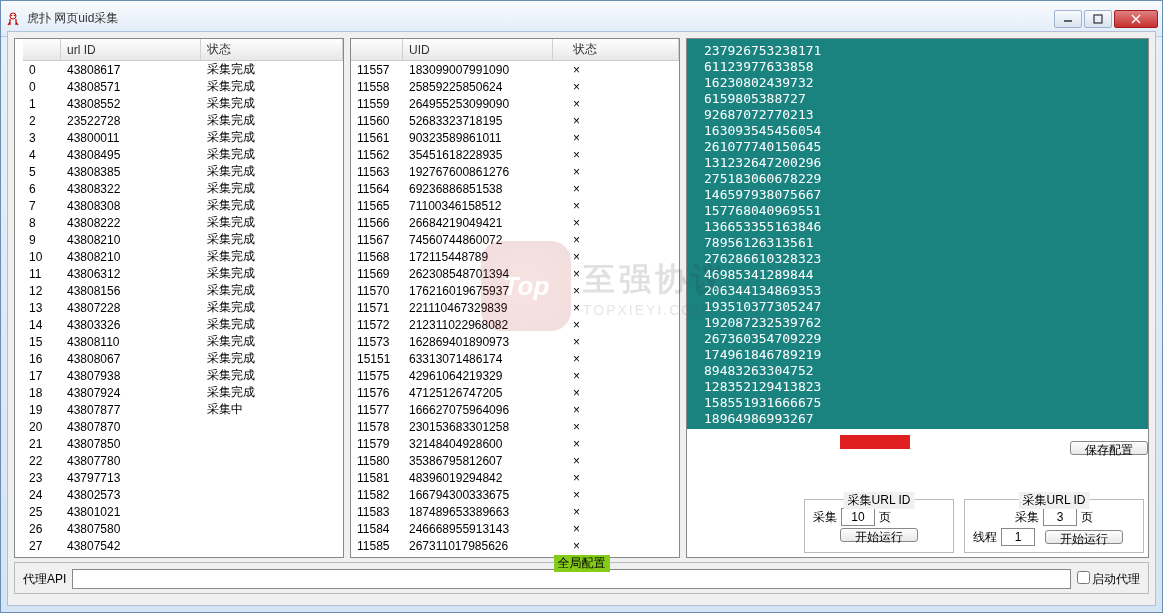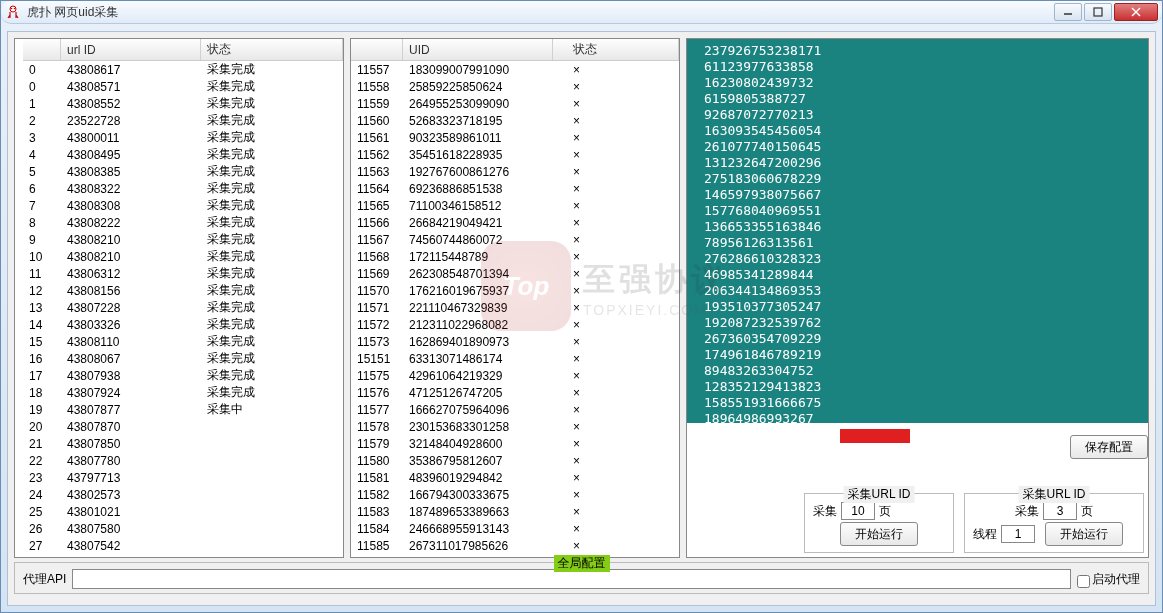--- a/index.html
+++ b/index.html
@@ -1,18 +1,18 @@
 <!DOCTYPE html>
 <html><head>
 <meta charset="utf-8">
 <style>
 * { box-sizing: border-box; margin: 0; padding: 0; }
 body { font-family: "Microsoft YaHei", SimSun, sans-serif; font-size: 12px; background: #fff; overflow: hidden; }
 .window { width: 1163px; height: 613px; background: linear-gradient(to bottom, #e8f0f8, #d4e4f4); border: 1px solid #6a8cb0; position: relative; }
-.titlebar { height: 23px; background: linear-gradient(to bottom, #f8fbfe, #e0ebf8); display: flex; align-items: center; padding: 0 4px; border-bottom: 1px solid #b8c8e0; border-radius: 10px; }
+.titlebar { height: 36px; background: linear-gradient(to bottom, #f8fbfe, #e0ebf8); display: flex; align-items: center; padding: 0 4px; border-bottom: 1px solid #b8c8e0; }
 .titlebar .icon { width: 16px; height: 16px; margin-right: 6px; display: inline-block; position: relative; }
 .titlebar .icon svg { width: 16px; height: 16px; }
 .titlebar .title { flex: 1; color: #333; }
 .winbtns { display: flex; }
 .winbtn { width: 28px; height: 18px; margin-left: 2px; background: linear-gradient(to bottom, #f8fbfe, #d8e4f0); border: 1px solid #a0b4d0; border-radius: 2px; display: flex; align-items: center; justify-content: center; font-size: 10px; cursor: pointer; }
 .winbtn.close { background: linear-gradient(to bottom, #e08080, #c83030); color: #fff; width: 44px; border-color: #a02020; }
 .winbtn.close svg { stroke: #fff; }
 .content { position: absolute; top: 30px; left: 6px; right: 6px; bottom: 6px; background: #f0f0f0; border: 1px solid #b0c0d8; padding: 6px; display: flex; flex-direction: column; }
 .toprow { display: flex; gap: 6px; height: 520px; }
 .gridwrap { border: 1px solid #888; background: #fff; position: relative; }
@@ -27,21 +27,21 @@
 .gridbody::-webkit-scrollbar-thumb { background: linear-gradient(to right, #e0e8f0, #c8d4e4); border: 1px solid #a0b0c8; border-radius: 2px; }
 .row { display: flex; height: 17px; align-items: center; }
 .row .cell { padding: 0 6px; overflow: hidden; white-space: nowrap; }
 .g1 .c0 { width: 38px; } .g1 .c1 { width: 140px; } .g1 .c2 { flex: 1; }
 .g2 .c0 { width: 52px; } .g2 .c1 { width: 150px; } .g2 .c2 { flex: 1; text-align: left; padding-left: 20px; }
 .terminal { flex: 1; background: #1a8380; color: #fff; font-family: Consolas, monospace; font-size: 13px; padding: 4px 17px; overflow: hidden; line-height: 16px; }
 .terminal .line { white-space: pre; }
 .bottomright { height: 70px; display: flex; gap: 8px; justify-content: flex-end; align-items: flex-start; padding-top: 4px; }
 .redact { width: 70px; height: 14px; background: #e02020; margin: 2px auto 4px; }
 .savebtn { margin-top: 8px; }
-.btn { height: 24px; padding: 0 14px; background: linear-gradient(to bottom, #fdfdfd, #e8e8e8); border: 1px solid #888; border-radius: 3px; cursor: pointer; font-size: 12px; }
+.btn { height: 14px; padding: 0 14px; background: linear-gradient(to bottom, #fdfdfd, #e8e8e8); border: 1px solid #888; border-radius: 3px; cursor: pointer; font-size: 12px; }
 .groupbox { border: 1px solid #bbb; padding: 6px 8px 4px; position: relative; }
 .groupbox .legend { position: absolute; top: -8px; left: 50%; transform: translateX(-50%); background: #f0f0f0; padding: 0 4px; font-size: 12px; }
 .groupbox .line { display: flex; align-items: center; gap: 4px; margin: 2px 0; }
 .groupbox input[type=text] { width: 34px; height: 18px; border: 1px solid #888; text-align: center; font-size: 12px; }
 .bottombar { margin-top: 4px; border: 1px solid #bbb; padding: 6px 8px 4px; position: relative; display: flex; align-items: center; gap: 6px; }
 .bottombar .legend { position: absolute; top: -8px; left: 50%; transform: translateX(-50%); background: #84cc16; padding: 0 4px; font-size: 12px; }
 .bottombar input[type=text] { flex: 1; height: 20px; border: 1px solid #888; padding: 0 4px; }
 .watermark { position: absolute; top: 240px; left: 480px; opacity: 0.15; pointer-events: none; z-index: 100; }
 .watermark .wm-badge { width: 90px; height: 90px; background: radial-gradient(circle, #d04040, #a02020); border-radius: 20px; display: flex; align-items: center; justify-content: center; color: #fff; font-size: 26px; font-style: italic; font-weight: bold; text-align: right; }
 .watermark .wm-text { font-size: 32px; color: #333; font-weight: bold; letter-spacing: 4px; margin-top: 4px; }
@@ -464,21 +464,21 @@
           </div>
         </div>
       </div>
 
     </div>
 
     <div class="bottombar">
       <div class="legend">全局配置</div>
       <span>代理API</span>
       <input type="text" value="" style="">
-      <label style="display:flex;align-items:flex-end;gap:2px;">
+      <label style="display:flex;align-items:flex-start;gap:2px;">
         <input type="checkbox" style="">
         <span>启动代理</span>
       </label>
     </div>
 
   </div>
 
   <div class="watermark">
     <div style="display:flex;align-items:center;gap:12px;">
       <div class="wm-badge">Top</div>

